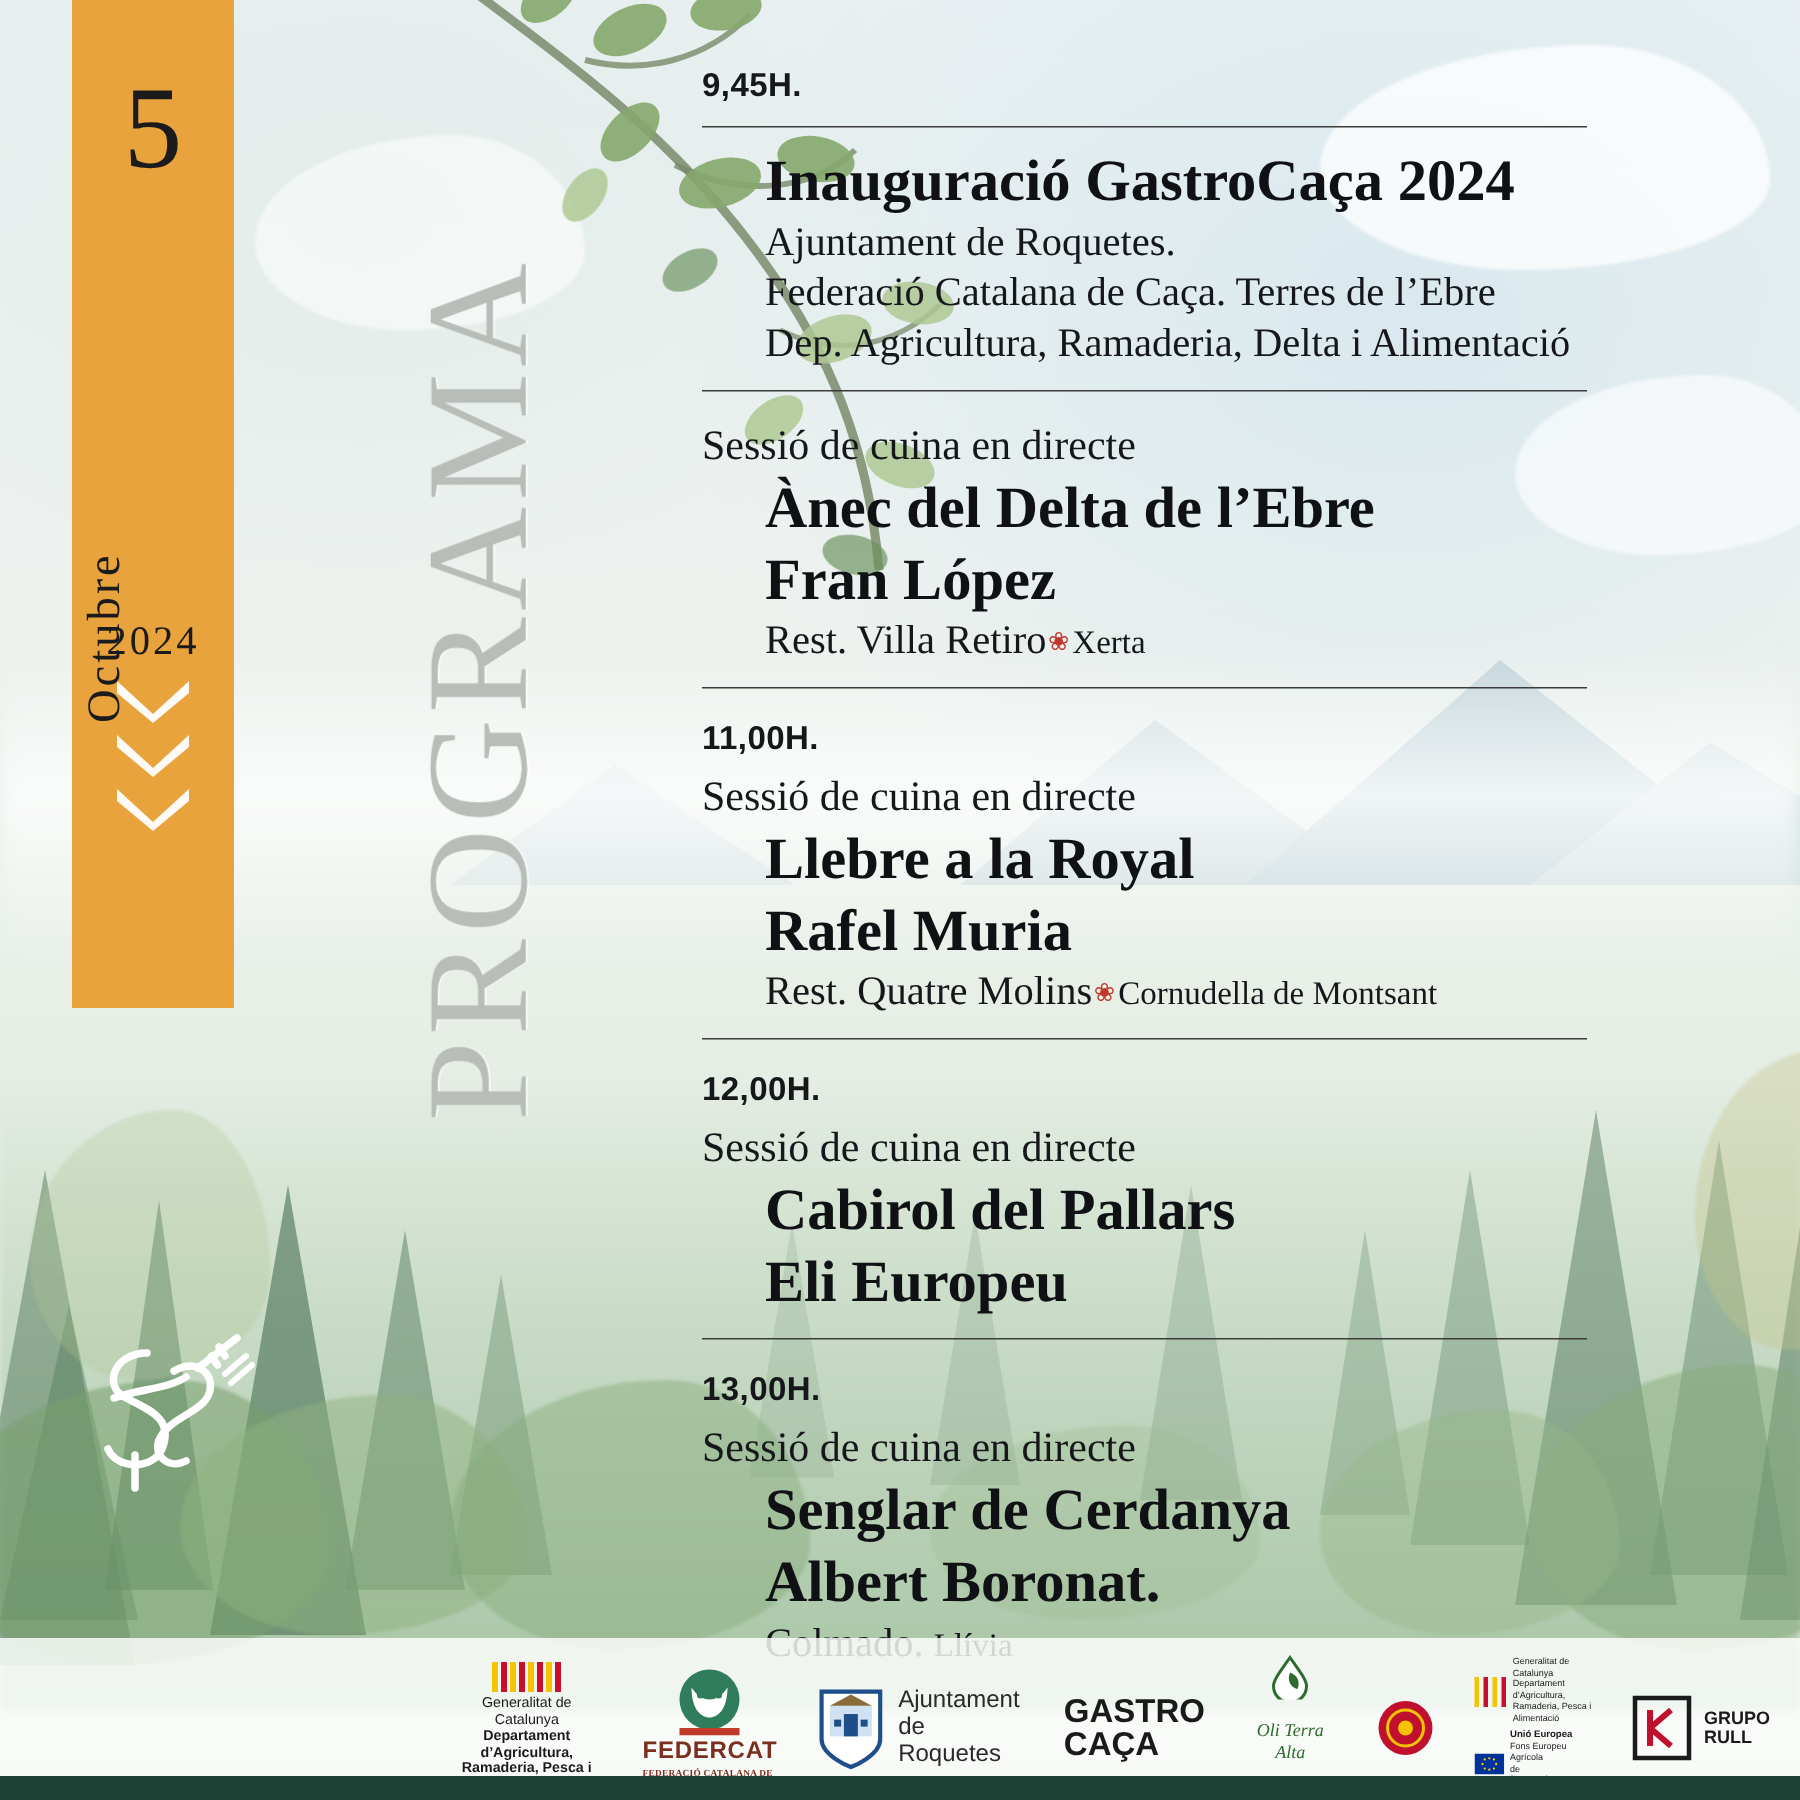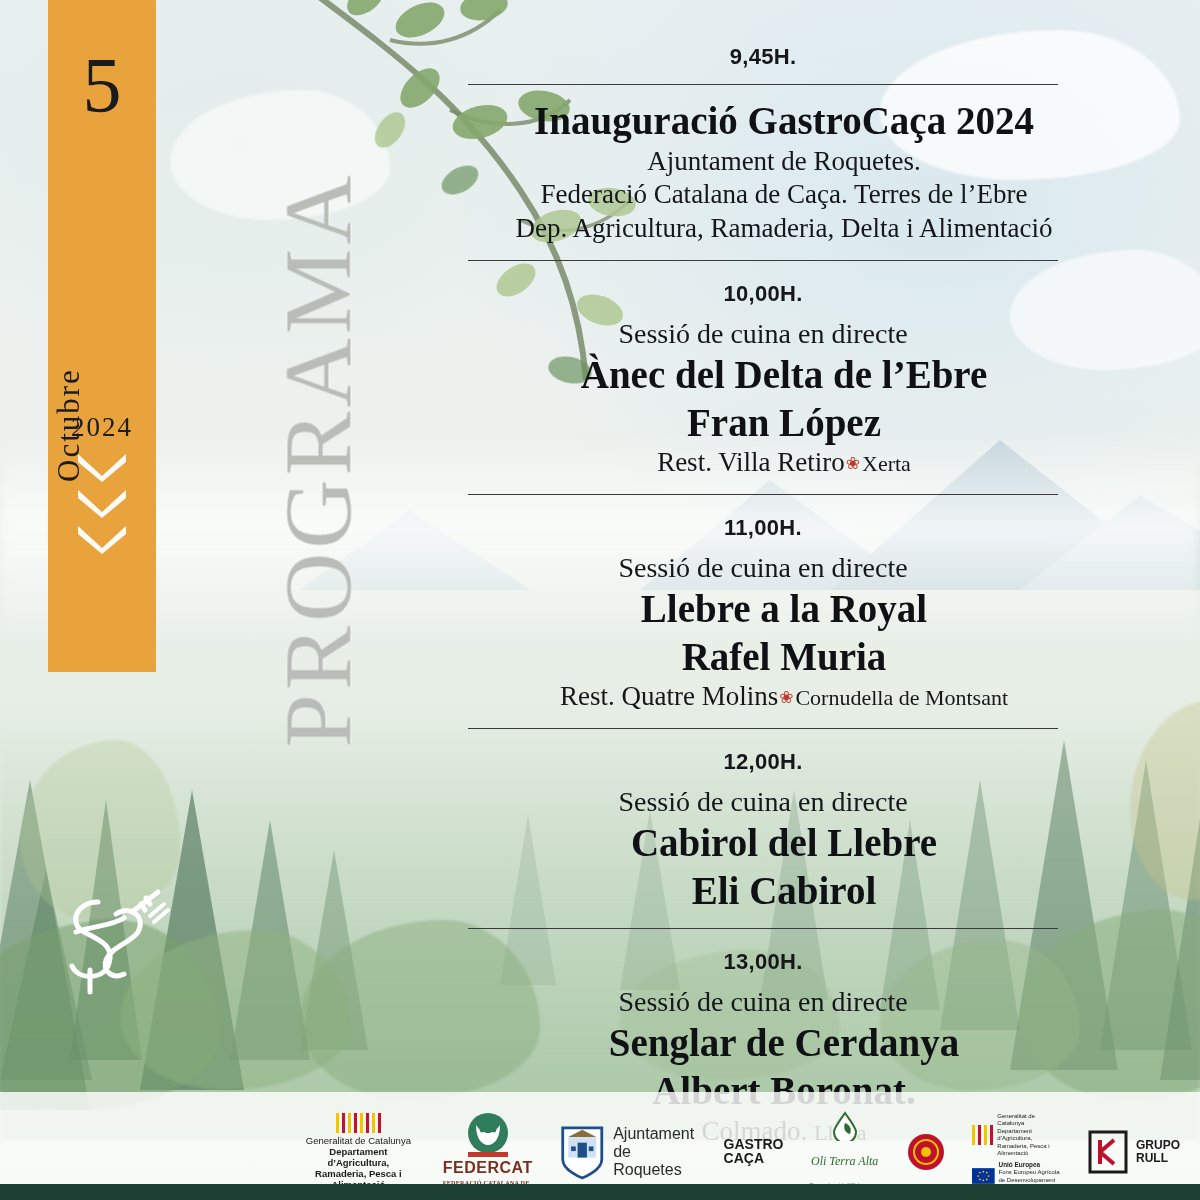--- a/index.html
+++ b/index.html
@@ -161,21 +161,21 @@
     z-index: 6;
   }
 
   
   .program {
     position: absolute;
     left: 468px; top: 44px;
     width: 590px;
     z-index: 6;
   }
-  .slot { padding-bottom: 6px; text-align: center; }
+  .slot { padding-bottom: 6px; }
   .slot + .slot { margin-top: 2px; }
   .slot-time {
     font-family: "Liberation Sans", sans-serif;
     font-weight: bold;
     font-size: 22px;
     color: #15171a;
     letter-spacing: 0.3px;
     margin-bottom: 10px;
   }
   .rule {
@@ -259,21 +259,21 @@
     font-size: 16px;
     color: #7a2f1f;
     letter-spacing: 0.5px;
   }
   .federcat-sub {
     font-size: 6.2px; color: #7a2f1f; letter-spacing: 0.2px; font-weight: bold;
   }
   .gastro-text {
     font-family: "Liberation Sans", sans-serif;
     font-weight: bold;
-    font-size: 14px;
+    font-size: 22px;
     color: #1a1a1a;
     line-height: 0.98;
   }
   .oli-text {
     font-family: "Liberation Serif", serif;
     font-size: 12px; color: #2e6b2e; font-style: italic; text-align:center;
   }
   .oli-sub { font-size: 6px; color: #2e6b2e; letter-spacing:.2px;}
   .eu-text { font-size: 6px; color: #1a1a1a; line-height: 1.25; }
   .eu-text b { font-size: 6.4px; }
@@ -411,21 +411,20 @@
       <div class="slot-time">9,45H.</div>
       <div class="rule"></div>
       <div class="line-strong indent">Inauguració GastroCaça 2024</div>
       <div class="line-rest indent">Ajuntament de Roquetes.</div>
       <div class="line-rest indent">Federació Catalana de Caça. Terres de l’Ebre</div>
       <div class="line-rest indent">Dep. Agricultura, Ramaderia, Delta i Alimentació</div>
       <div class="rule"></div>
     </div>
 
     <div class="slot">
-      <div class="slot-time">10,00H.</div>
       <div class="line-plain">Sessió de cuina en directe</div>
       <div class="line-strong indent">Ànec del Delta de l’Ebre</div>
       <div class="line-strong indent">Fran López</div>
       <div class="line-rest indent">
         <span>Rest. Villa Retiro</span><span class="flower">❀</span><span class="small">Xerta</span>
       </div>
       <div class="rule"></div>
     </div>
 
     <div class="slot">
@@ -435,22 +434,22 @@
       <div class="line-strong indent">Rafel Muria</div>
       <div class="line-rest indent">
         <span>Rest. Quatre Molins</span><span class="flower">❀</span><span class="small">Cornudella de Montsant</span>
       </div>
       <div class="rule"></div>
     </div>
 
     <div class="slot">
       <div class="slot-time">12,00H.</div>
       <div class="line-plain">Sessió de cuina en directe</div>
-      <div class="line-strong indent">Cabirol del Llebre</div>
-      <div class="line-strong indent">Eli Cabirol</div>
+      <div class="line-strong indent">Cabirol del Pallars</div>
+      <div class="line-strong indent">Eli Europeu</div>
       <div class="rule"></div>
     </div>
 
     <div class="slot">
       <div class="slot-time">13,00H.</div>
       <div class="line-plain">Sessió de cuina en directe</div>
       <div class="line-strong indent">Senglar de Cerdanya</div>
       <div class="line-strong indent">Albert Boronat.</div>
       <div class="line-rest indent">
         <span>Colmado.</span>&nbsp;<span class="small">Llívia</span>

